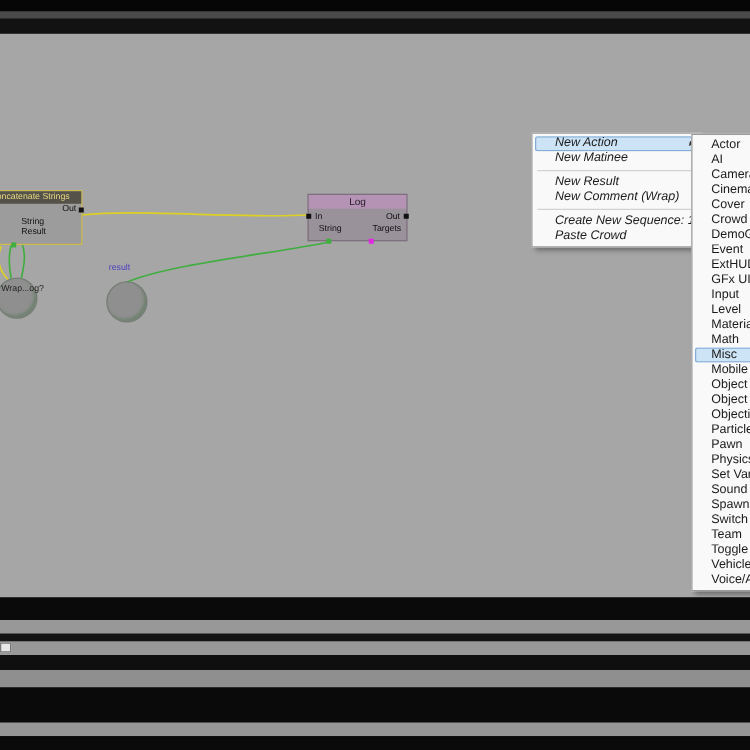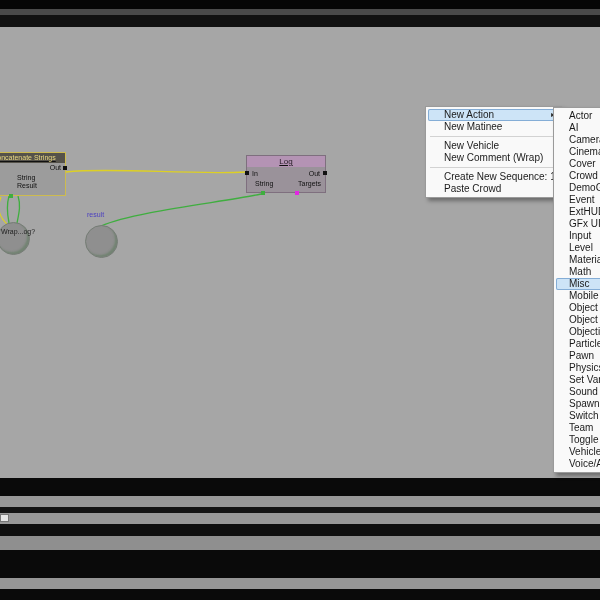--- a/index.html
+++ b/index.html
@@ -7,21 +7,21 @@
        font-family:"Liberation Sans",sans-serif;-webkit-font-smoothing:antialiased;}
 
   
   .bar{position:absolute;left:0;width:600px;}
 
   
   #canvas{position:absolute;left:0;top:27px;width:600px;height:451px;background:#a6a6a6;overflow:hidden;}
   #wires{position:absolute;left:0;top:0;pointer-events:none;}
 
   
-  .node{position:absolute;box-sizing:border-box;font-size:7px;color:#111;text-decoration:underline;}
+  .node{position:absolute;box-sizing:border-box;font-size:7px;color:#111;}
   .node-header{height:10px;line-height:10px;text-align:center;white-space:nowrap;overflow:hidden;}
   .node.concat{left:-18px;top:125px;width:84px;height:44px;background:#9c9c9c;border:1px solid #cdbb4e;}
   .concat-h{background:#55524a;color:#e8d882;font-size:7px;}
   .node.log{left:246px;top:128px;width:80px;height:38px;background:#9a929a;border:1px solid #7e6f7e;}
   .log-h{background:#b493b4;color:#241a24;font-size:8px;height:11px;line-height:11px;}
   .nlabel{position:absolute;white-space:nowrap;}
   .pin{position:absolute;width:4px;height:4px;background:#111;}
   .pin.green{background:var(--pin-green,#3fae3f);}
   .pin.magenta{background:var(--pin-magenta,#e226e2);}
 
@@ -30,21 +30,21 @@
              background:#8f8f8f;border:1px solid #747c74;box-sizing:border-box;
              box-shadow:inset -2px -2px 2px rgba(60,110,60,.35);}
   .varlabel{position:absolute;font-size:7px;white-space:nowrap;}
 
   
   .menu{position:absolute;background:#f9f9f9;border:1px solid #9a9a9a;
         box-shadow:3px 3px 4px rgba(0,0,0,.35);padding:2px;font-size:10px;color:#1a1a1a;z-index:10;}
   #context-menu{left:425px;top:106px;width:131px;}
   #action-submenu{left:553px;top:107px;width:92px;}
   .menu-item{height:12px;line-height:12px;padding:0 4px 0 16px;display:flex;
-             justify-content:space-between;align-items:flex-start;white-space:nowrap;cursor:default;}
+             justify-content:space-between;align-items:flex-start;white-space:nowrap;cursor:default;font-style:italic;}
   .submenu-item{height:12px;line-height:12px;padding:0 4px 0 13px;white-space:nowrap;cursor:default;}
   .hl{background:var(--menu-highlight,#cde4f7);box-shadow:inset 0 0 0 1px #84add6;border-radius:2px;}
   .menu-sep{height:1px;background:#d2d2d2;margin:3px 2px;}
   .arrow{font-size:8px;color:#333;}
 
   .handle{position:absolute;left:0;top:514px;width:9px;height:8px;background:#e6e6e6;border:1px solid #777;box-sizing:border-box;}
 </style>
 </head>
 <body>
 
@@ -96,21 +96,21 @@
 <div id="context-menu" class="menu">
     <div class="menu-item hl">
       <span>New Action</span>
       <span class="arrow">▸</span>
     </div>
     <div class="menu-item">
       <span>New Matinee</span>
     </div>
     <div class="menu-sep"></div>
     <div class="menu-item">
-      <span>New Vehicle</span>
+      <span>New Result</span>
     </div>
     <div class="menu-item">
       <span>New Comment (Wrap)</span>
     </div>
     <div class="menu-sep"></div>
     <div class="menu-item">
       <span>Create New Sequence: 1 Objs</span>
     </div>
     <div class="menu-item">
       <span>Paste Crowd</span>

